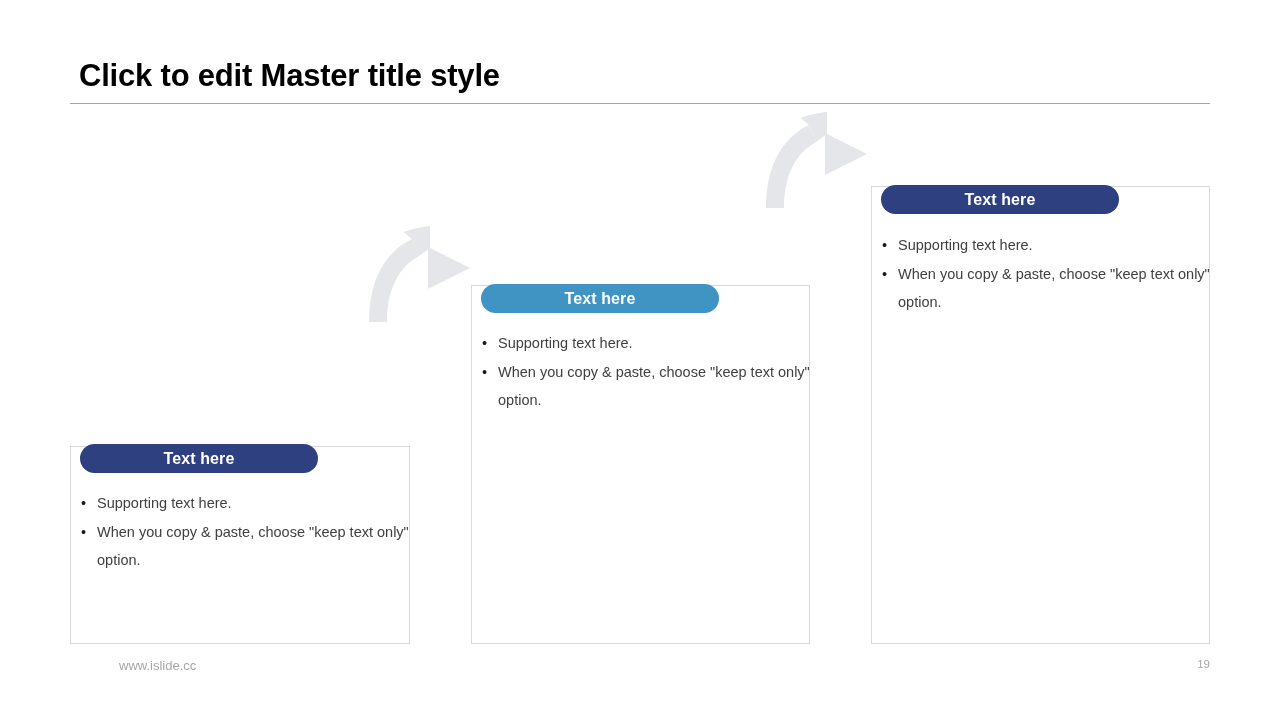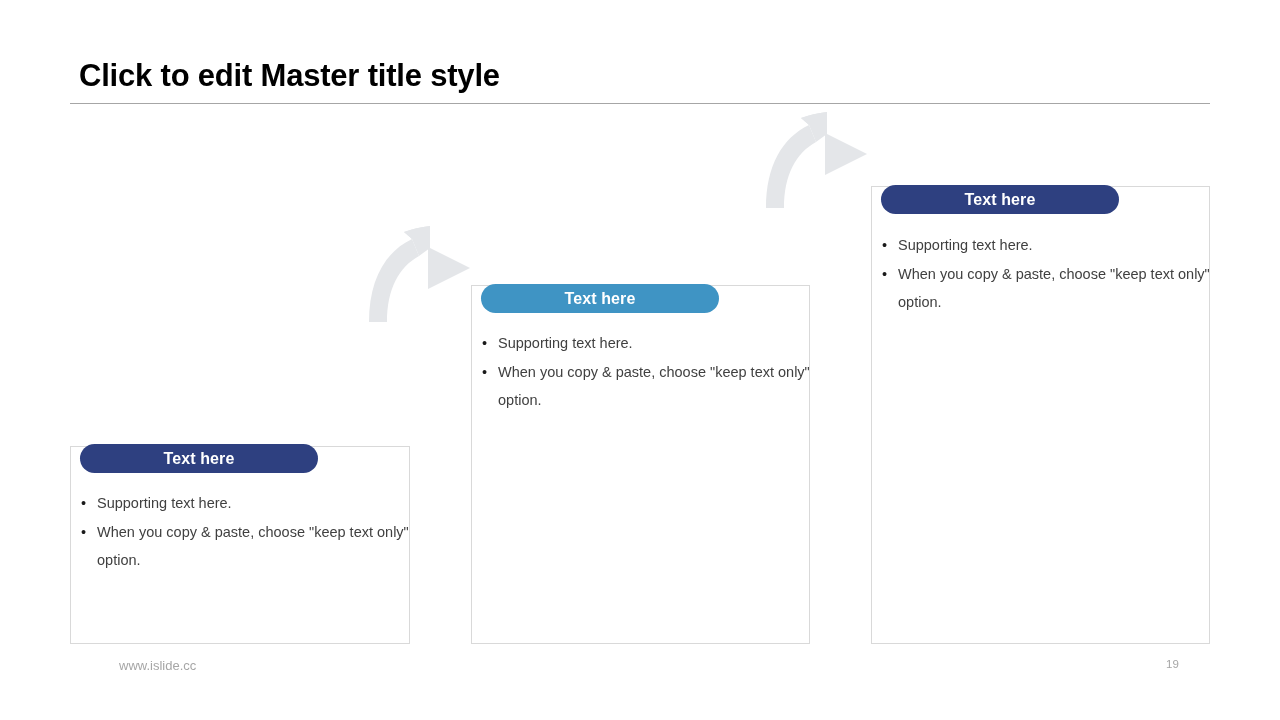--- a/index.html
+++ b/index.html
@@ -118,21 +118,21 @@
     top: 658px;
     font-size: 13px;
     color: #a6a6a6;
     margin-left: 40px;
   }
   .footer-page {
     position: absolute;
     left: 1166px;
     top: 658px;
     width: 44px;
-    text-align: left;
+    text-align: right;
     font-size: 11.5px;
     color: #a6a6a6;
   }
 </style>
 </head>
 <body>
 
 <div class="slide">
 
   <div class="title">Click to edit Master title style</div>

